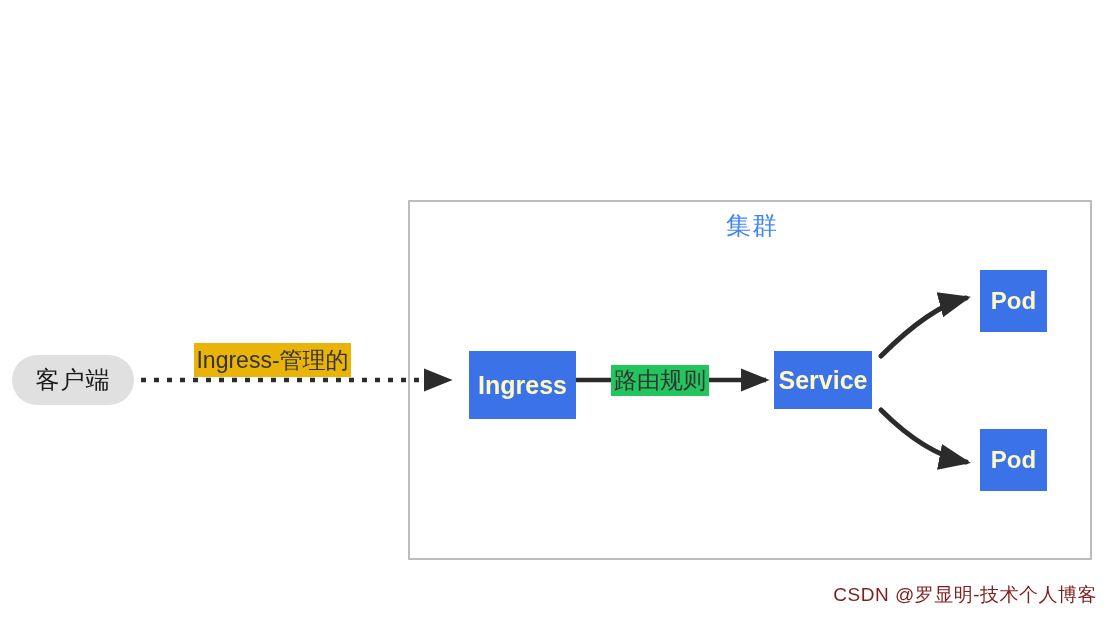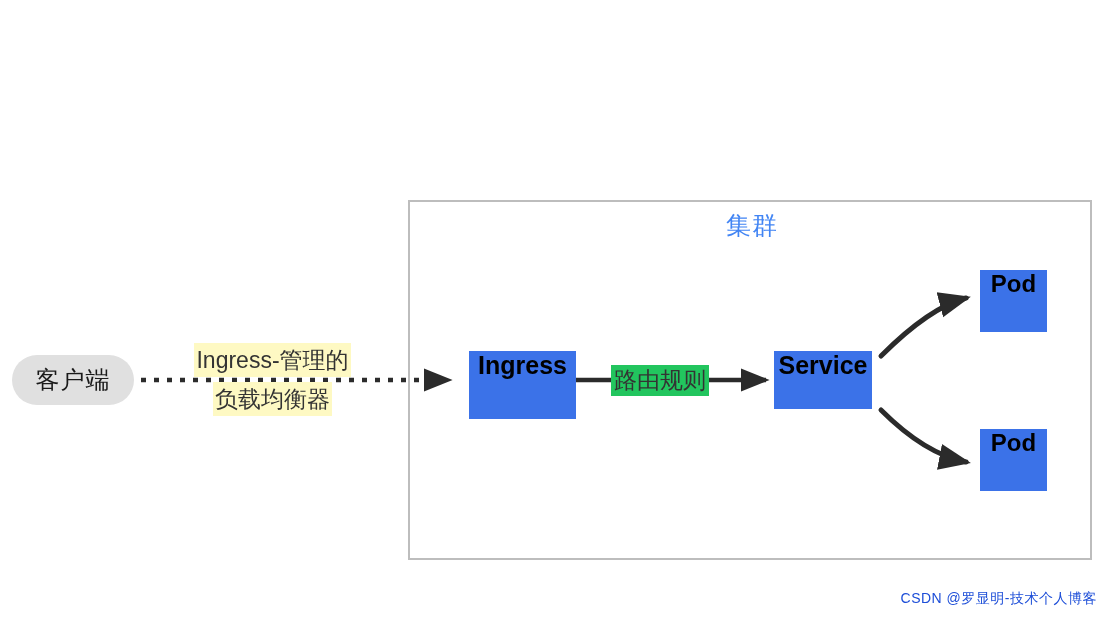--- a/index.html
+++ b/index.html
@@ -65,22 +65,23 @@
     font-size: 24px;
     letter-spacing: 1px;
     box-sizing: border-box;
   }
 
   
   .blue-node {
     position: absolute;
     background: #3b72e8;
     display: flex;
+    align-items: center;
     justify-content: center;
-    color: #000000;
+    color: #fef9c3;
     font-weight: bold;
     box-sizing: border-box;
   }
   #node-ingress {
     left: 457px;
     top: 351px;
     width: 107px;
     height: 68px;
     font-size: 25px;
     margin-left: 12px;
@@ -115,41 +116,41 @@
   }
   #label-lb {
     left: 170px;
     top: 341px;
     width: 205px;
     text-align: center;
     font-size: 23px;
     line-height: 39px;
   }
   #label-lb span {
-    background: #fef9c3;
+    background: #eab308;
     padding: 4px 2px;
     box-decoration-break: clone;
     -webkit-box-decoration-break: clone;
   }
   #label-route {
     left: 611px;
     top: 365px;
     font-size: 23px;
     line-height: 31px;
     background: #22c55e;
     padding: 0 3px;
   }
 
   
   .watermark {
     position: absolute;
     right: 16px;
     bottom: 13px;
-    color: #1d4ed8;
-    font-size: 14px;
+    color: #7f1d1d;
+    font-size: 19px;
     letter-spacing: 0.5px;
     white-space: nowrap;
   }
 </style>
 </head>
 <body>
 
 <div id="canvas">
 
   <svg id="svg-layer" viewBox="0 0 1113 621" xmlns="http://www.w3.org/2000/svg">
@@ -173,21 +174,20 @@
 
   <div class="cluster-box"></div>
   <div class="cluster-title">集群</div>
 
   <div class="client-node">
     <span>客户端</span>
   </div>
 
   <div class="edge-label" id="label-lb">
     <span>Ingress-管理的</span><br>
-    <span>负载均衡器</span>
   </div>
 
   <div class="blue-node" id="node-ingress">
     <span>Ingress</span>
   </div>
 
   <div class="edge-label" id="label-route">路由规则</div>
 
   <div class="blue-node" id="node-service">
     <span>Service</span>

